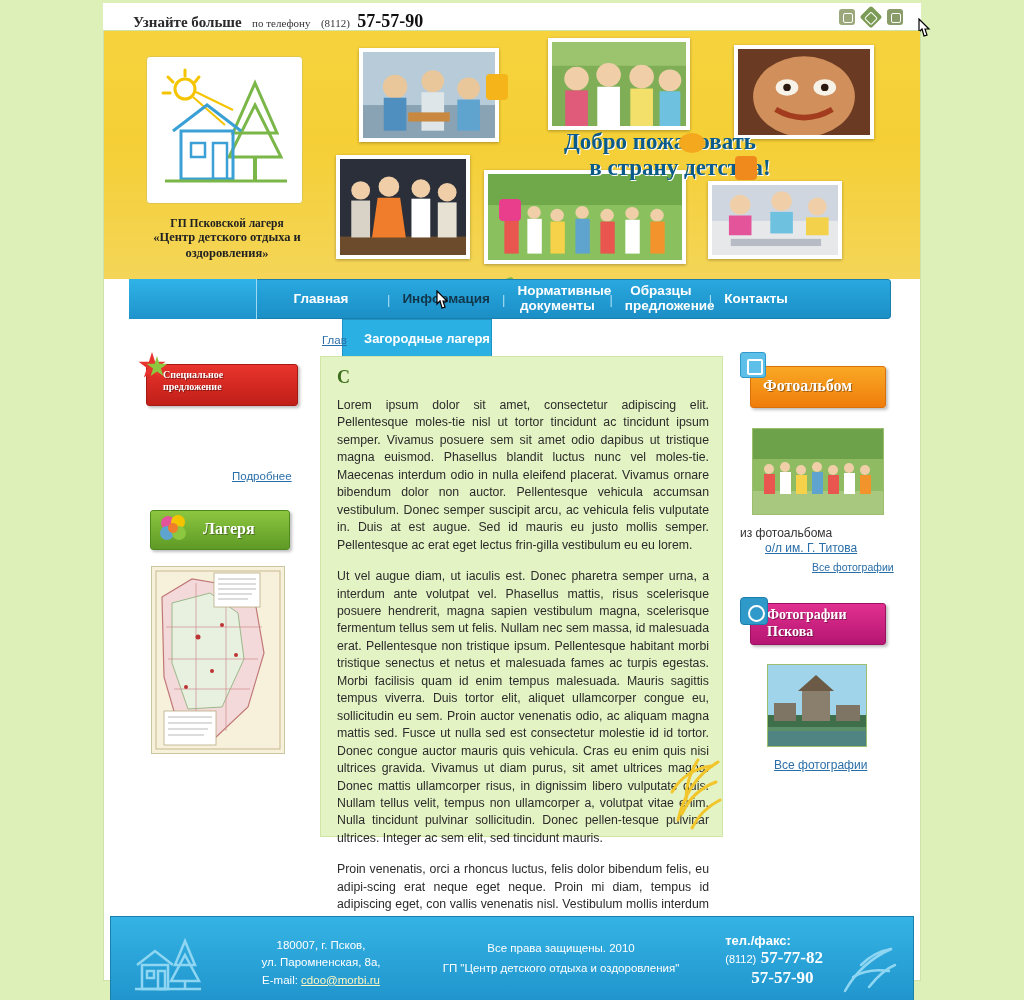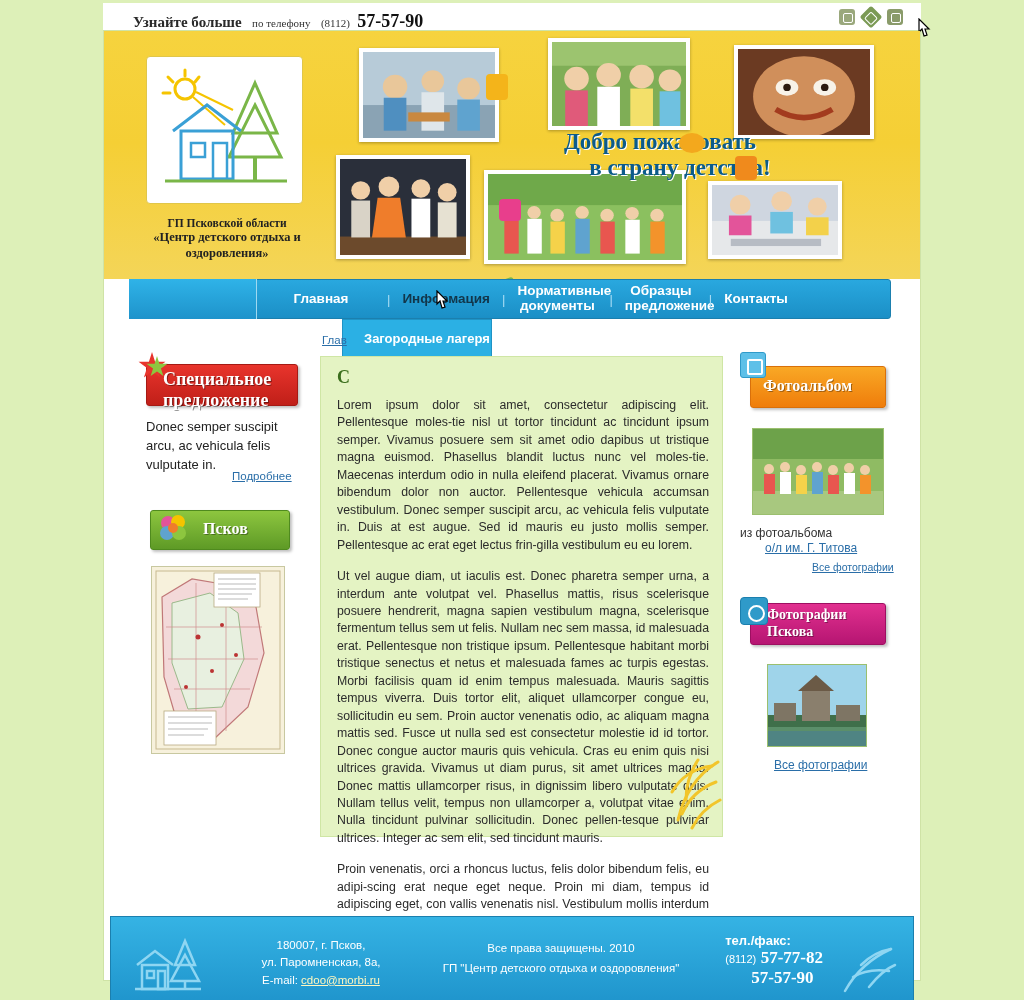--- a/index.html
+++ b/index.html
@@ -217,21 +217,21 @@
     position: absolute;
     left: 146px; top: 364px;
     width: 152px; height: 42px;
     background: linear-gradient(180deg,#e8342c 0%, #c01f18 100%);
     border: 1px solid #a51a14;
     border-radius: 3px;
     box-shadow: 2px 2px 3px rgba(0,0,0,.25);
   }
   .special-banner .txt {
     position: absolute; left: 16px; top: 4px;
-    color: #ffffff; font-size: 18px; font-weight: bold;
+    color: #ffffff; font-size: 10px; font-weight: bold;
     font-family: "Liberation Serif", serif;
     line-height: 1.15;
     text-shadow: 1px 1px 0 rgba(0,0,0,.4);
   }
   .star {
     position: absolute; left: 138px; top: 352px;
     width: 28px; height: 28px;
     background: #e8342c;
     clip-path: polygon(50% 0%, 61% 35%, 98% 35%, 68% 57%, 79% 91%, 50% 70%, 21% 91%, 32% 57%, 2% 35%, 39% 35%);
   }
@@ -470,21 +470,21 @@
 
         <path d="M18 66 L52 40 L86 66" fill="none" stroke="#3aa0d6" stroke-width="3"></path>
         <rect x="26" y="66" width="52" height="48" fill="none" stroke="#3aa0d6" stroke-width="3"></rect>
         <rect x="36" y="78" width="14" height="14" fill="none" stroke="#3aa0d6" stroke-width="2.5"></rect>
         <rect x="58" y="78" width="14" height="36" fill="none" stroke="#3aa0d6" stroke-width="2.5"></rect>
         <line x1="10" y1="116" x2="132" y2="116" stroke="#7ab648" stroke-width="3"></line>
       </svg>
     </div>
 
     <div class="logo-caption">
-      <div class="l1">ГП  Псковской области</div>
+      <div class="l1">ГП  Псковской лагеря</div>
       <div class="l2">«Центр детского отдыха и оздоровления»</div>
     </div>
 
     <div class="photo" style="left:255px; top:17px; width:140px; height:94px;">
       <svg class="inner" viewBox="0 0 140 94" preserveAspectRatio="none">
         <rect width="140" height="94" fill="#b7cbd8"></rect>
         <rect y="58" width="140" height="36" fill="#8aa3b4"></rect>
         <circle cx="34" cy="38" r="13" fill="#e9c79a"></circle>
           <rect x="22" y="50" width="24" height="36" fill="#4f8fc0"></rect>
         <circle cx="74" cy="32" r="12" fill="#e9c79a"></circle>
@@ -620,25 +620,24 @@
 
   <div class="special-banner">
     <div class="txt">
       <div>Специальное</div>
       <div>предложение</div>
     </div>
   </div>
   <span class="star"></span>
   <span class="star green"></span>
 
-  <div class="special-text">Donec semper suscipit arcu, ac vehicula felis vulputate in.</div>
   <a class="special-more">Подробнее</a>
 
   <div class="camps-banner">
-    <div class="txt">Псков</div>
+    <div class="txt">Лагеря</div>
   </div>
   <svg class="flower" viewBox="0 0 30 30">
     <circle cx="10" cy="10" r="7" fill="#e3549a"></circle>
     <circle cx="20" cy="9" r="7" fill="#f5c400"></circle>
     <circle cx="9" cy="20" r="7" fill="#5fa3cf"></circle>
     <circle cx="21" cy="20" r="7" fill="#8dc63f"></circle>
     <circle cx="15" cy="15" r="5" fill="#ef7d2b"></circle>
   </svg>
 
   <div class="map-img">

